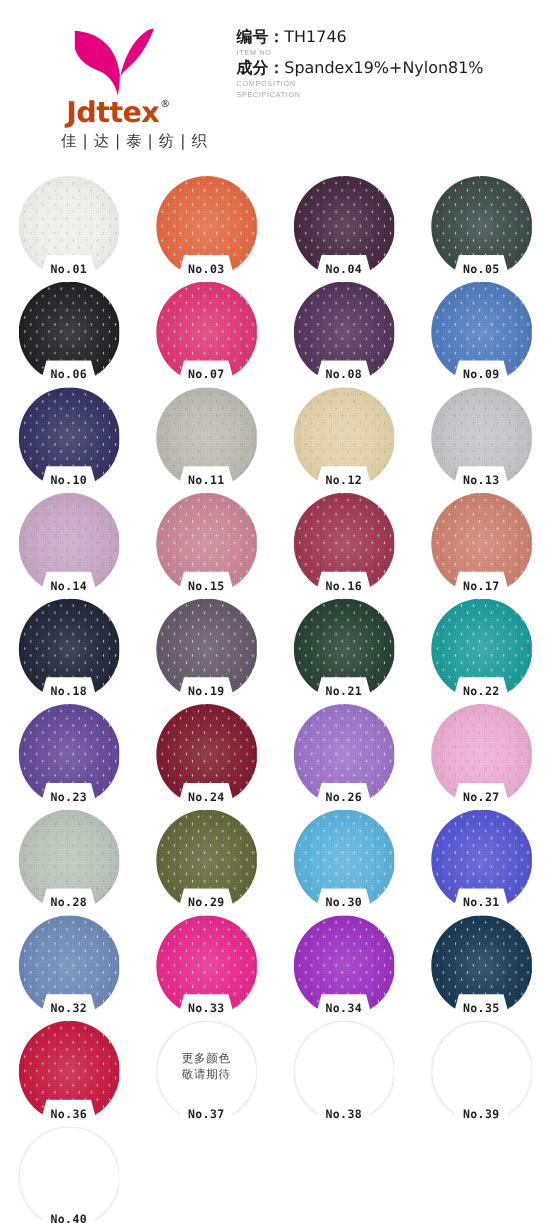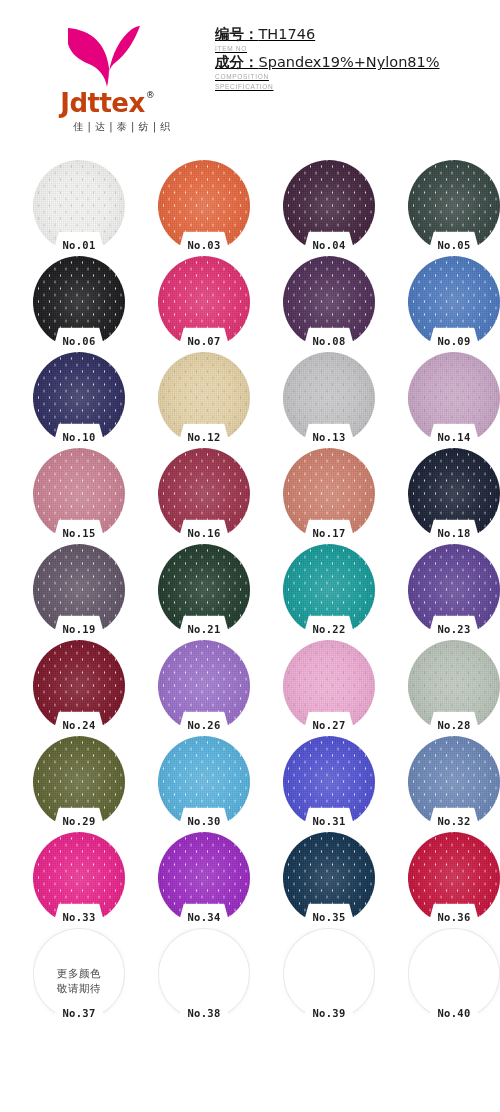--- a/index.html
+++ b/index.html
@@ -64,35 +64,35 @@
   .logo-reg {
     font-size: 9px;
     color: #1a1a1a;
     line-height: 1;
     margin-top: 1px;
     margin-left: 1px;
     font-family: "DejaVu Sans", sans-serif;
   }
   .logo-sub {
     margin-top: 4px;
-    font-size: 10px;
+    font-size: 14px;
     color: #3a3a3a;
     letter-spacing: 0.5px;
     font-family: "DejaVu Sans", sans-serif;
     white-space: nowrap;
     margin-left: 29px;
   }
 
   .spec-block {
     width: 285px;
     padding-top: 26px;
     padding-left: 0px;
   }
 
-  .spec-row { margin-bottom: 0px; text-decoration: underline; }
+  .spec-row { margin-bottom: 0px; }
 
   .spec-main {
     font-size: 14.5px;
     color: #1d1d1d;
     line-height: 1.22;
     white-space: nowrap;
     font-family: "DejaVu Sans", sans-serif;
   }
   .spec-main .lbl { font-weight: 700; }
   .spec-main .val { font-weight: 400; }
@@ -134,21 +134,21 @@
     justify-content: center;
     row-gap: 3px;
   }
 
   .cell {
     width: 125px;
     height: 93px;
     position: relative;
     display: flex;
     align-items: flex-start;
-    justify-content: flex-end;
+    justify-content: center;
   }
 
   .swatch {
     position: relative;
     width: 92px;
     height: 92px;
   }
 
   
   .disc {
@@ -212,21 +212,21 @@
   
   .swatch.empty .disc {
     background-color: #ffffff;
     background-image: none;
     box-shadow: inset 0 0 0 1px #e8e8e8, 0 0 5px rgba(0,0,0,0.055);
   }
 
   .placeholder-text {
     position: absolute;
     left: 0; right: 0;
-    top: 38px;
+    top: 27px;
     text-align: center;
     font-size: 10.5px;
     line-height: 1.45;
     color: #4a4a4a;
     font-family: "DejaVu Sans", sans-serif;
     letter-spacing: 0.6px;
     white-space: pre-line;
   }
 
   .swatch-label {
@@ -346,20 +346,27 @@
       </div>
       <div class="cell">
         <div class="swatch">
           <div class="disc" style="background-color: rgb(44, 42, 94);"></div>
           <div class="mesh"></div>
           <div class="swatch-label">No.10</div>
         </div>
       </div>
       <div class="cell">
         <div class="swatch pale">
+          <div class="disc" style="background-color: rgb(188, 187, 176);"></div>
+          <div class="mesh"></div>
+          <div class="swatch-label">No.11</div>
+        </div>
+      </div>
+      <div class="cell">
+        <div class="swatch pale">
           <div class="disc" style="background-color: rgb(231, 211, 166);"></div>
           <div class="mesh"></div>
           <div class="swatch-label">No.12</div>
         </div>
       </div>
       <div class="cell">
         <div class="swatch pale">
           <div class="disc" style="background-color: rgb(196, 196, 198);"></div>
           <div class="mesh"></div>
           <div class="swatch-label">No.13</div>

